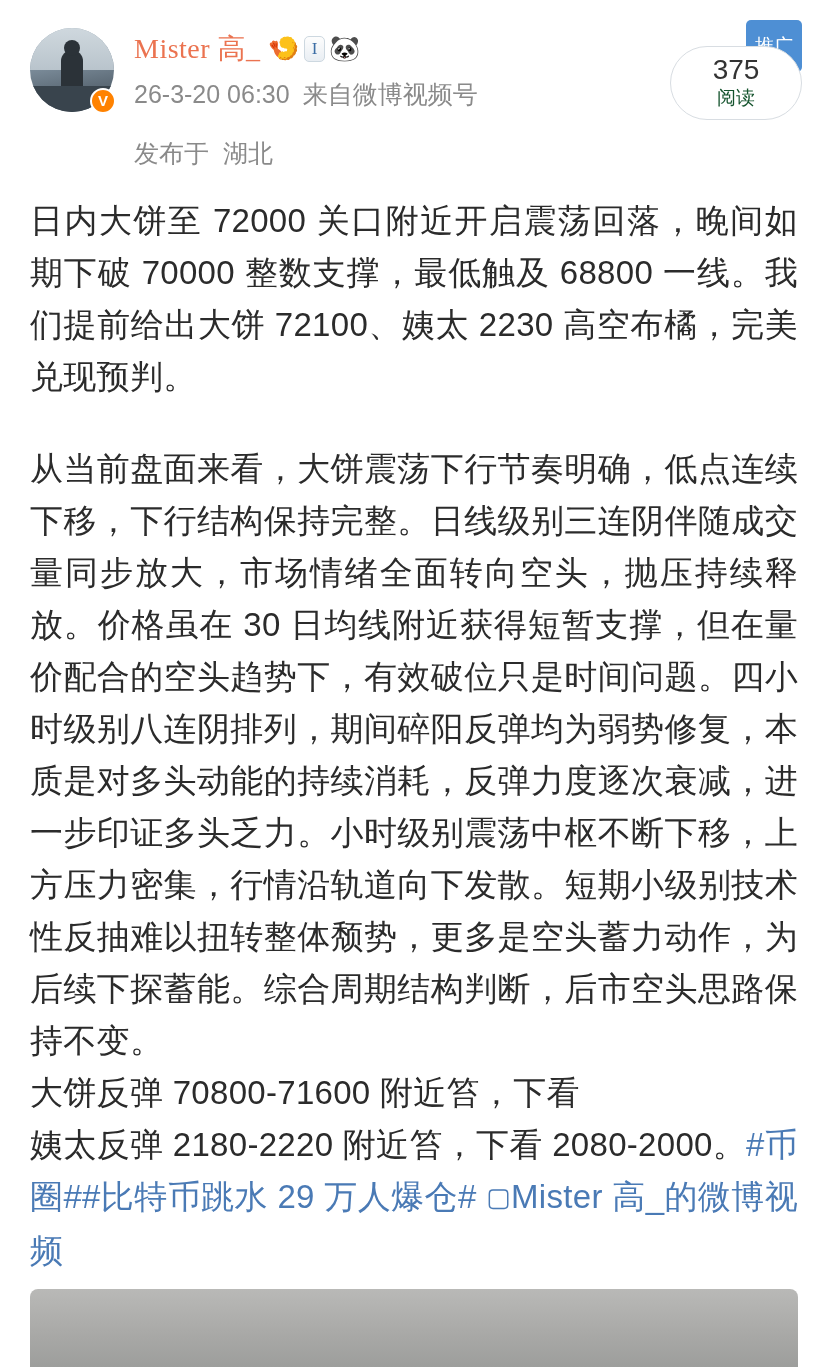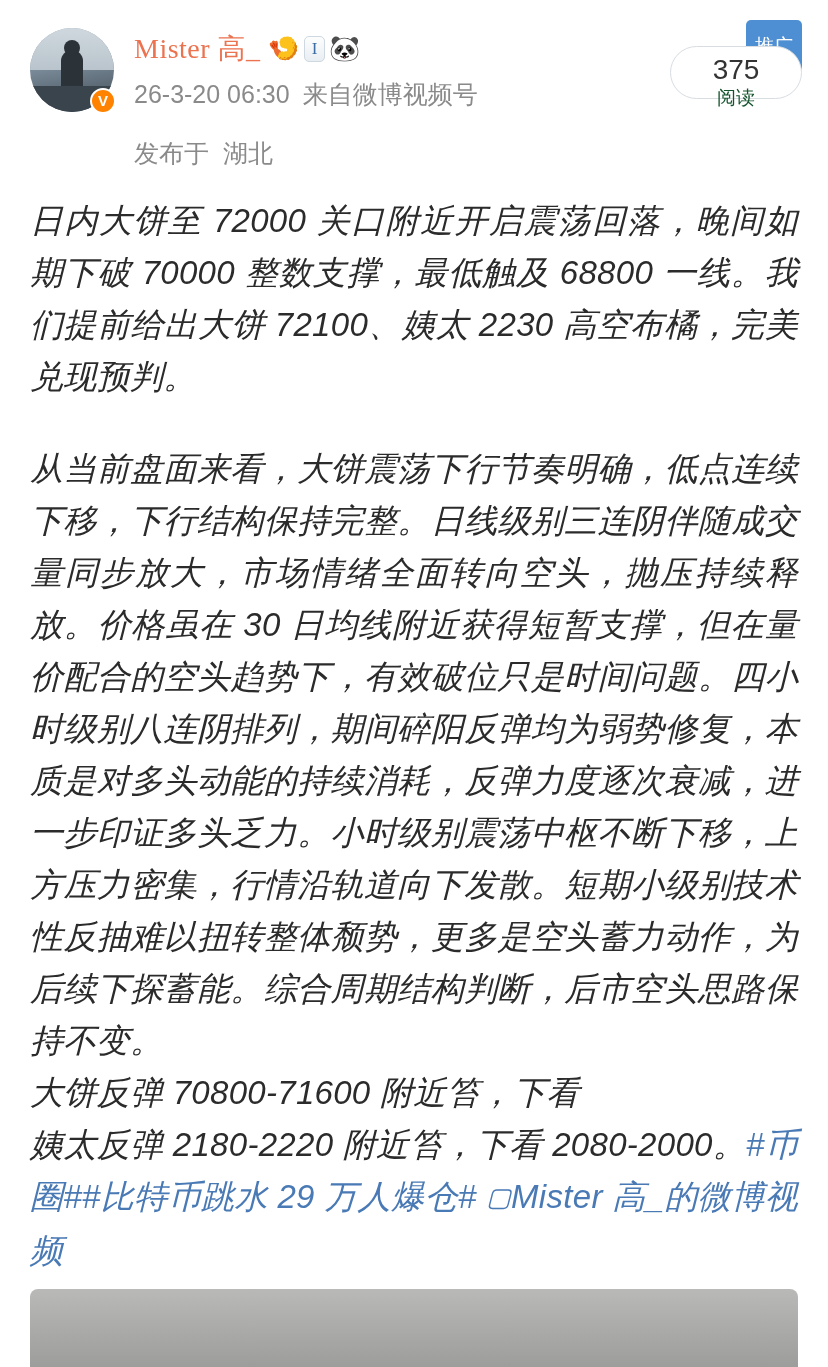--- a/index.html
+++ b/index.html
@@ -127,21 +127,21 @@
     color: #8a8a8a;
     font-size: 25px;
     line-height: 32px;
   }
   
   .read-box {
     position: absolute;
     right: 26px;
     top: 46px;
     width: 132px;
-    height: 53px;
+    height: 74px;
     border: 1px solid #d8dde2;
     border-radius: 37px;
     background: #fff;
     text-align: center;
     padding-top: 7px;
   }
   .read-num {
     font-size: 28px;
     color: #333;
     line-height: 32px;
@@ -163,21 +163,20 @@
     border-radius: 5px 5px 5px 0;
   }
   
   .body {
     padding: 26px 30px 0 30px;
     color: #2b2b2b;
     font-size: 33px;
     line-height: 52px;
     letter-spacing: .3px;
     text-align: justify;
-    font-style: italic;
   }
   .para { margin-bottom: 40px; }
   .para:last-child { margin-bottom: 0; }
   .tight { margin-bottom: 0; }
   .topic { color: #4a7ab5; }
   .video-link { color: #4a7ab5; }
   .video-icon {
     display: inline-block;
     transform: translateY(-2px);
     font-size: 26px;

